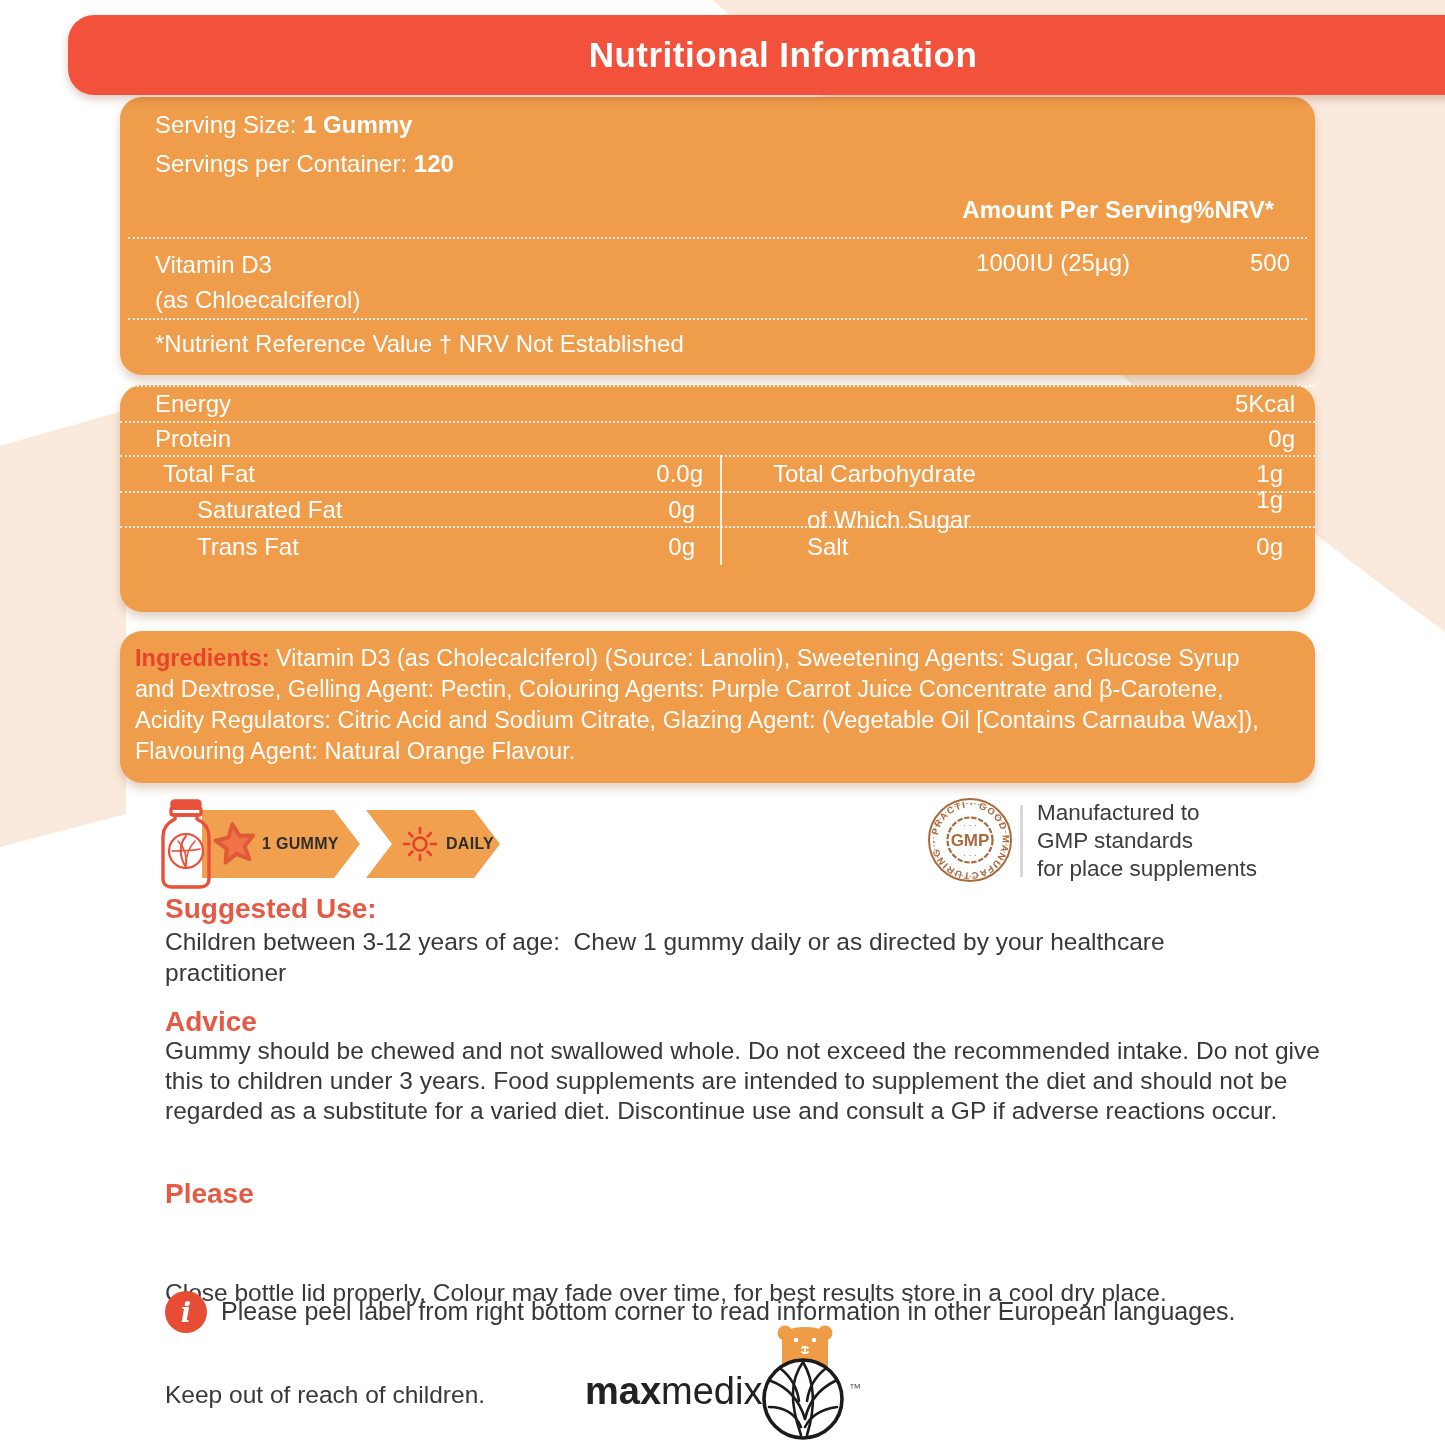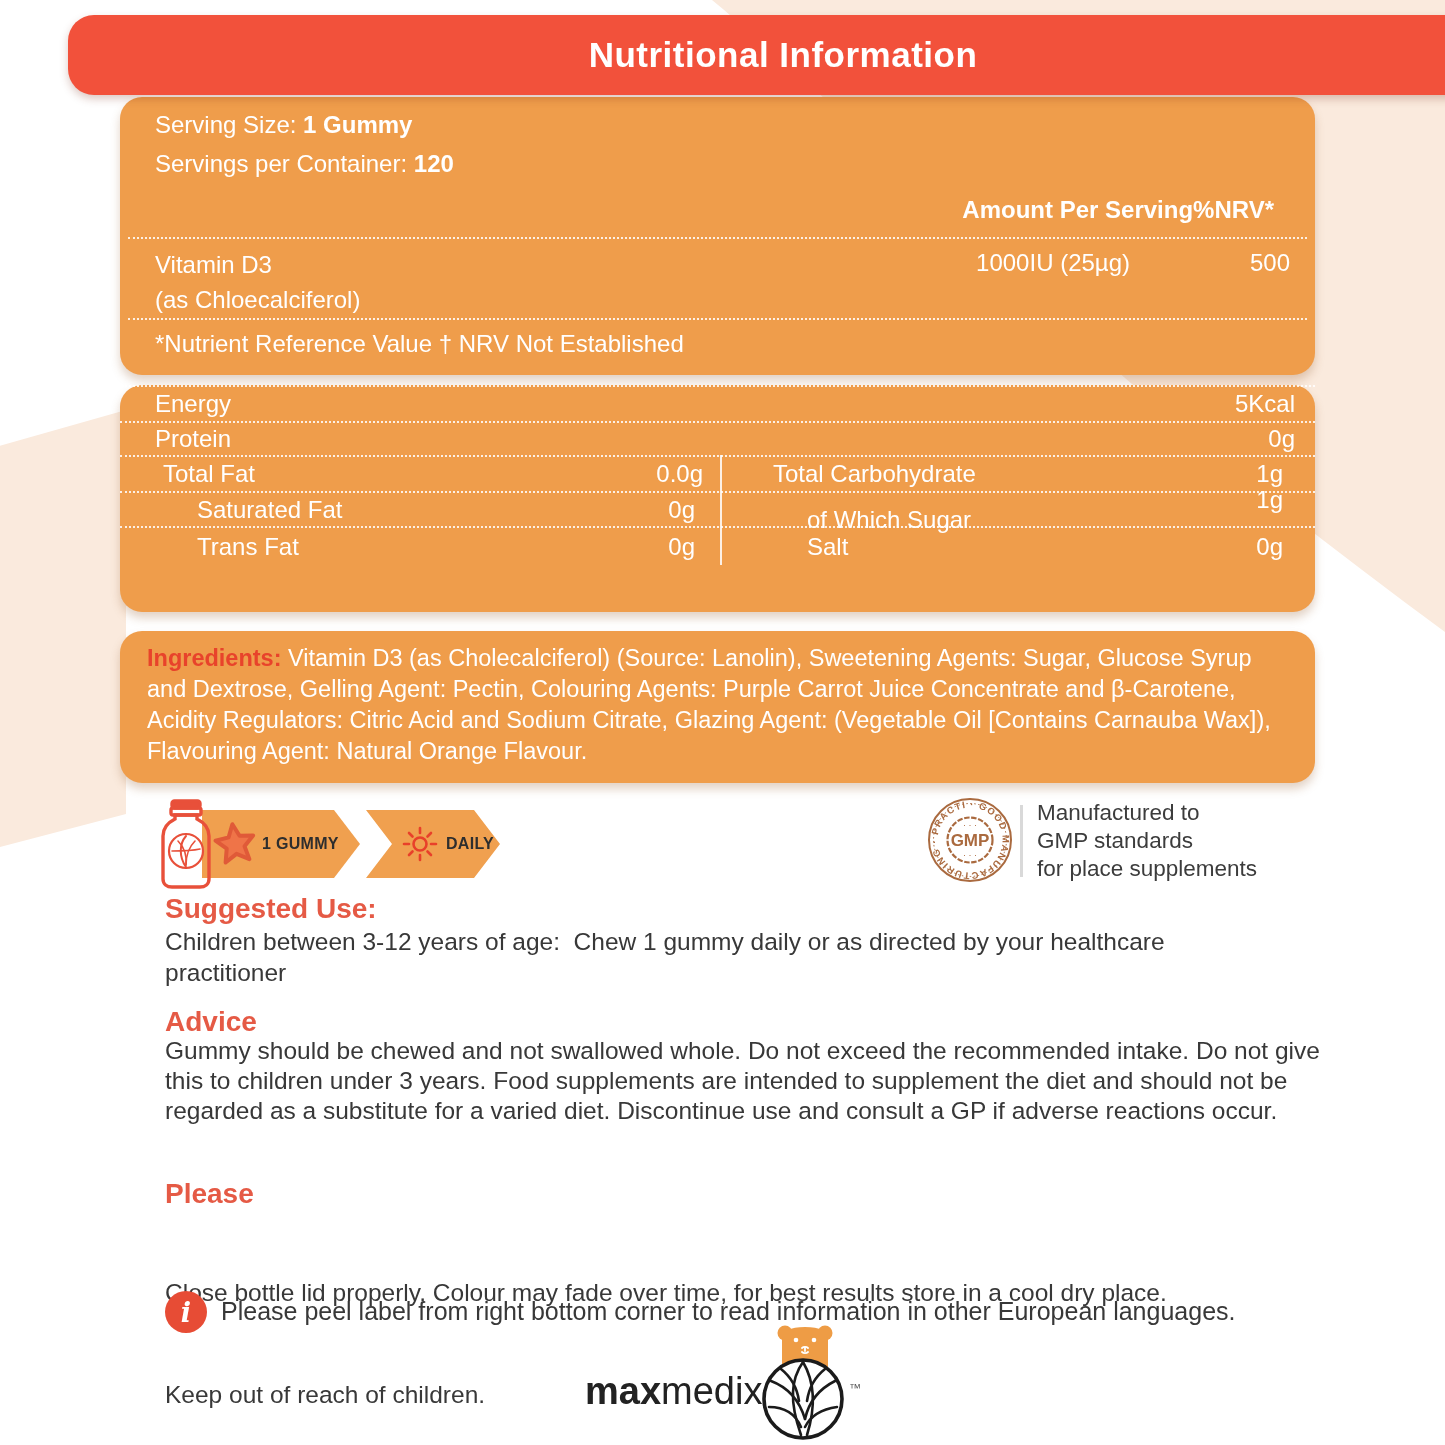--- a/index.html
+++ b/index.html
@@ -40,21 +40,21 @@
   .vline{position:absolute;left:600px;top:0;bottom:0;width:2px;background:rgba(255,255,255,0.85);z-index:1;}
   .srow{display:flex;align-items:center;border-top:2px dotted rgba(255,255,255,0.85);
         font-size:24px;height:35px;box-sizing:border-box;}
   .lhalf{width:600px;display:flex;padding:0 25px 0 35px;box-sizing:border-box;}
   .rhalf{flex:1;display:flex;padding:0 32px 0 45px;box-sizing:border-box;}
   .lhalf .lbl,.rhalf .lbl{flex:1;}
   .indent .lbl{padding-left:42px;}
   .rindent{padding-left:40px;margin-top:20px;}
   .srow:last-child{height:39px;}
   
-  .panel3{top:631px;padding:12px 32px 16px 27px;box-sizing:border-box;font-size:23.5px;line-height:31px;}
+  .panel3{top:631px;padding:12px 32px 16px 15px;box-sizing:border-box;font-size:23.5px;line-height:31px;}
   .ingLabel{color:#e8432b;font-weight:bold;}
   
   .bottle{position:absolute;left:159px;top:799px;z-index:4;}
   .arrow{position:absolute;top:810px;height:68px;background:#f0a04f;display:flex;align-items:center;z-index:3;}
   .arrow1{left:202px;width:158px;clip-path:polygon(0 0,calc(100% - 26px) 0,100% 50%,calc(100% - 26px) 100%,0 100%);padding-left:52px;box-sizing:border-box;}
   .arrow2{left:366px;width:134px;clip-path:polygon(0 0,calc(100% - 26px) 0,100% 50%,calc(100% - 26px) 100%,0 100%,26px 50%);padding-left:34px;box-sizing:border-box;}
   .arrowText{font-size:16px;font-weight:bold;color:#2e2e2e;letter-spacing:0.3px;margin-left:8px;}
   .stargummy{position:absolute;left:212px;top:820px;z-index:4;}
   .sunicon{margin-left:2px;}
   

